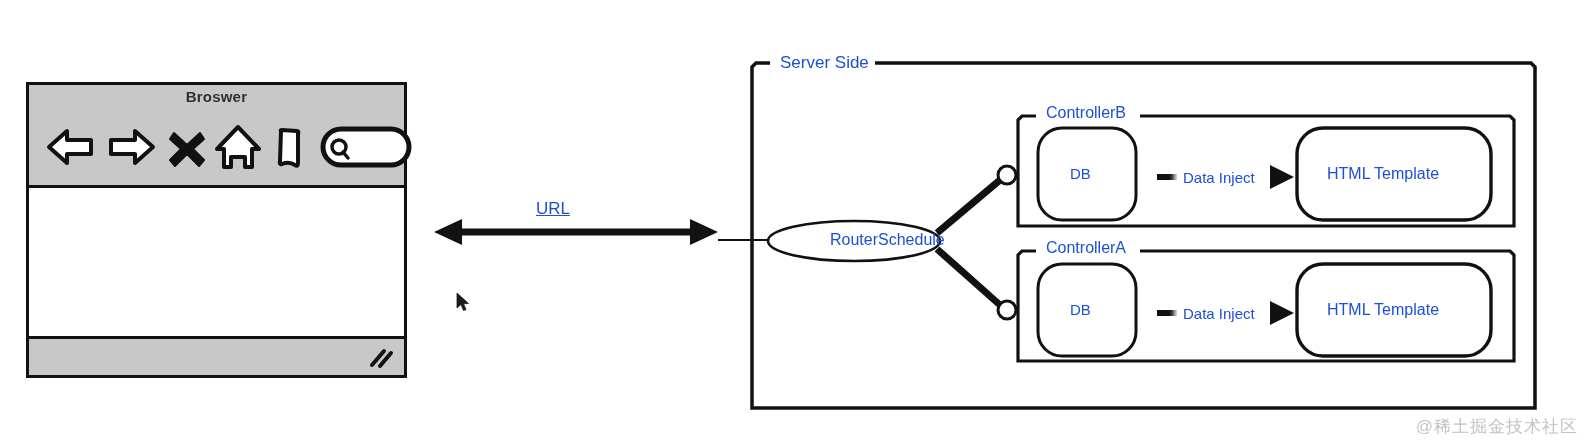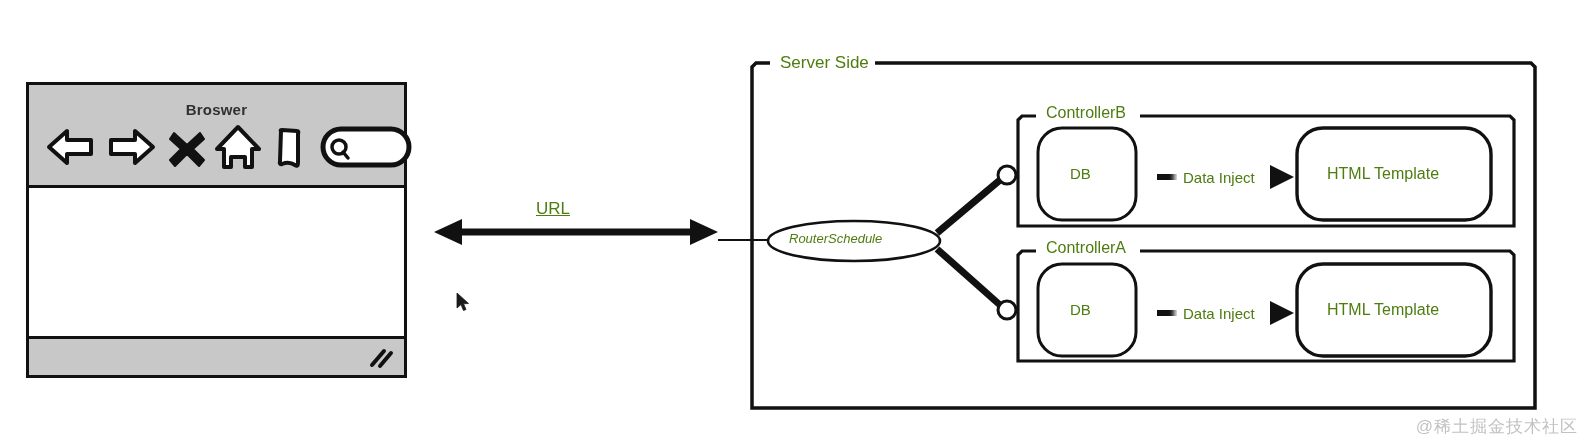--- a/index.html
+++ b/index.html
@@ -44,21 +44,21 @@
     left: 0; top: 0;
     width: 100%;
     height: 103px;
     background: #c8c8c8;
     border-bottom: 3px solid #111111;
     box-sizing: border-box;
   }
   .browser-title {
     position: absolute;
     left: 0; right: 0;
-    top: 16px;
+    top: 3px;
     text-align: center;
     font-size: 15px;
     font-weight: bold;
     letter-spacing: 0.2px;
     color: #303030;
   }
   .browser-canvas {
     position: absolute;
     left: 0;
     top: 103px;
@@ -93,21 +93,21 @@
     bottom: 6px;
     width: 26px;
     height: 22px;
   }
 
   
   .lbl {
     position: absolute;
     white-space: nowrap;
     font-family: "Liberation Sans", sans-serif;
-    color: #4d7c0f;
+    color: #1d4ed8;
   }
   .lbl-url {
     left: 536px;
     top: 199px;
     font-size: 17px;
     text-decoration: underline;
   }
   .lbl-contenttype {
     left: 474px;
     top: 242px;
@@ -128,24 +128,23 @@
     padding: 0 5px;
   }
   .lbl-ctrlB {
     left: 1041px;
     top: 239px;
     font-size: 16px;
     background: #ffffff;
     padding: 0 5px;
   }
   .lbl-router {
-    left: 789px;
+    left: 830px;
     top: 231px;
-    font-size: 13px;
-    font-style: italic;
+    font-size: 16px;
   }
   .lbl-db-a { left: 1070px; top: 165px; font-size: 15px; }
   .lbl-db-b { left: 1070px; top: 301px; font-size: 15px; }
   .lbl-tpl-a { left: 1327px; top: 165px; font-size: 16px; }
   .lbl-tpl-b { left: 1327px; top: 301px; font-size: 16px; }
   .lbl-inject-a {
     left: 1177px; top: 167px;
     font-size: 15px;
     background: #ffffff;
     border-radius: 7px;

